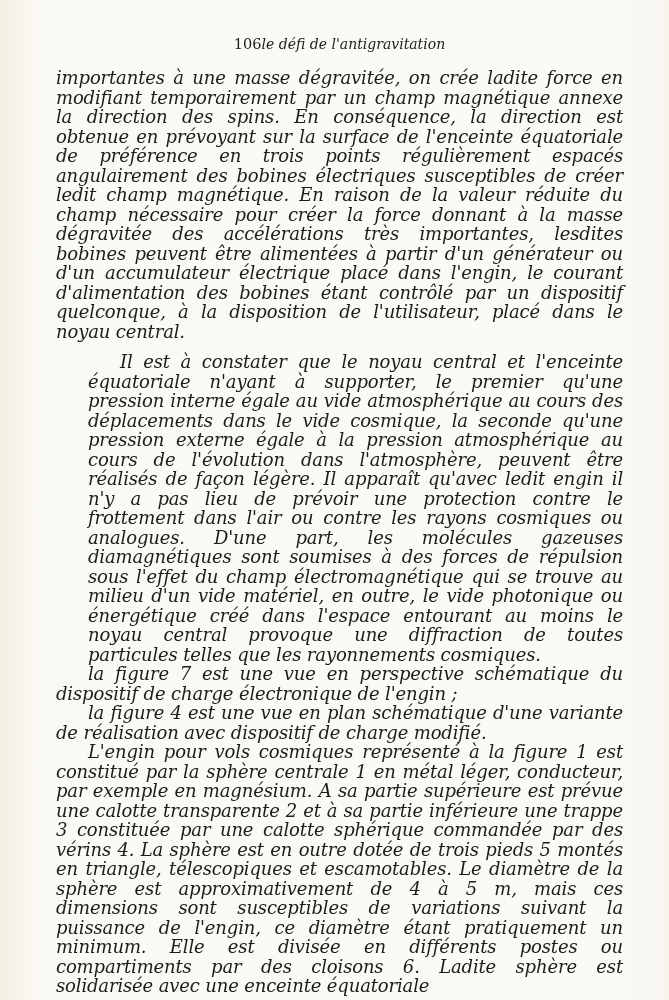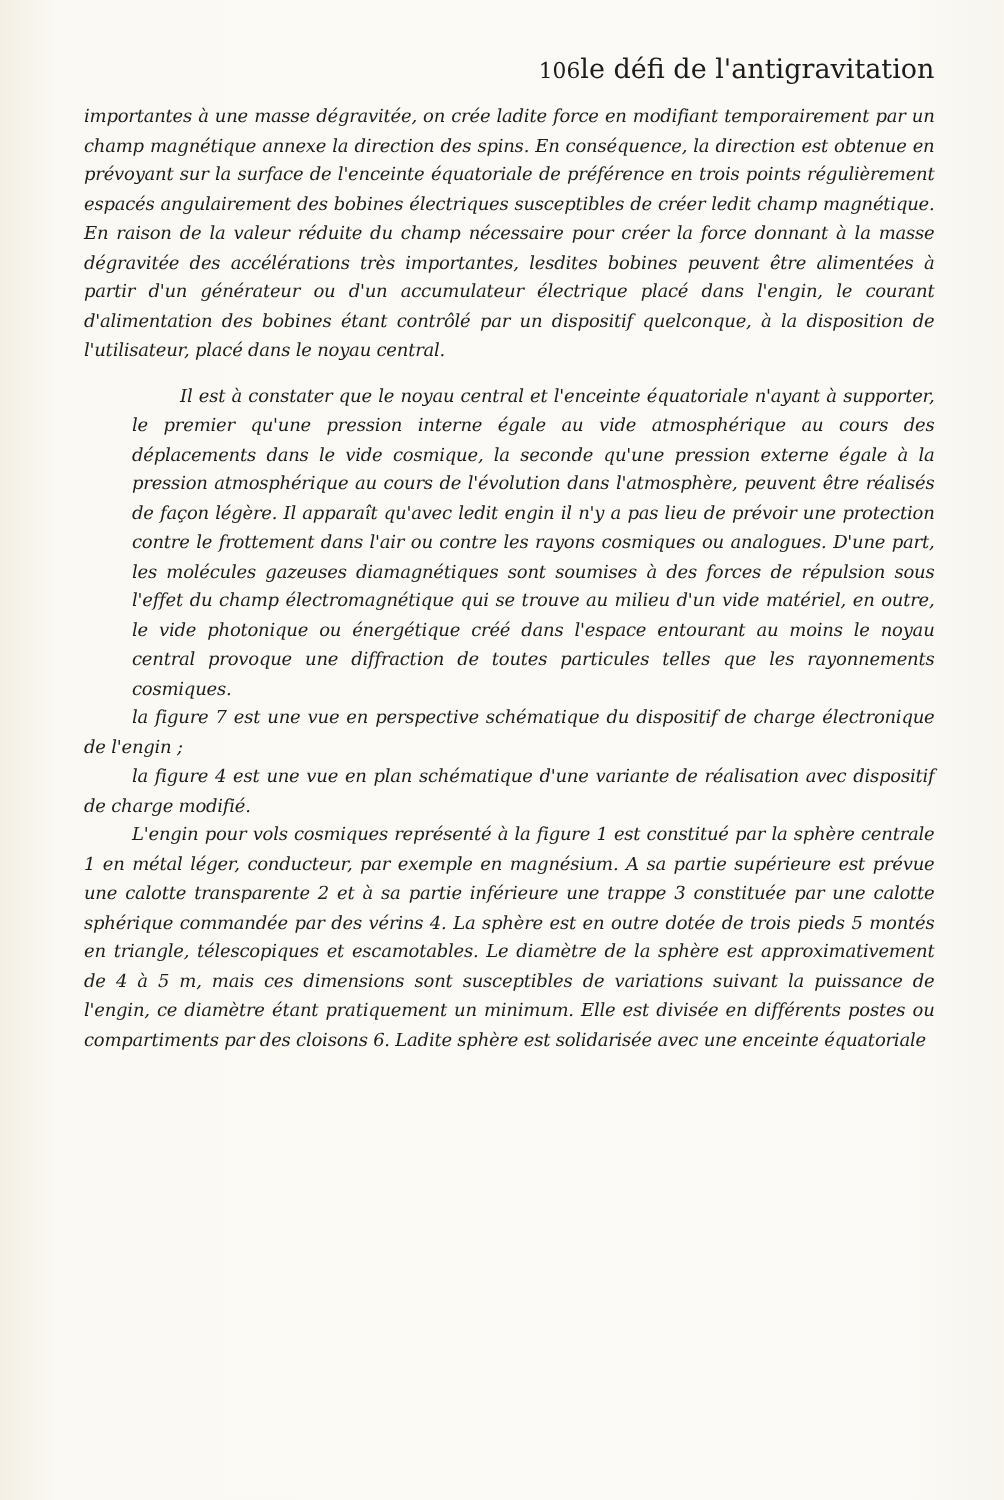--- a/index.html
+++ b/index.html
@@ -9,29 +9,29 @@
       background-image: linear-gradient(90deg, #f3efe3 0px, #fbf9f4 40px, #fbfaf6 600px, #f7f5ee 669px);
       font-family: "DejaVu Serif", "Liberation Serif", serif;
       color: #1c1c1c;
       position: relative;
     }
     .page {
       position: absolute; left: 56px; top: 0; width: 567px;
     }
     .header {
       position: absolute; top: 36px; left: 0; width: 567px;
-      display: flex; justify-content: flex-end; align-items: baseline;
+      display: flex; justify-content: center; align-items: baseline;
       font-size: 14.5px;
     }
     .page-number { font-style: normal; }
-    .running-title { font-size: 18px; }
+    .running-title { font-style: italic; font-size: 14px; }
     .body {
       position: absolute; top: 68px; left: 0; width: 567px;
       font-style: italic;
-      font-size: 12px;
+      font-size: 18px;
       line-height: 19.5px;
       text-align: justify;
       letter-spacing: -0.15px;
     }
     .body p { margin: 0; }
     .body p.indent { text-indent: 32px; }
     .body p.gap { margin-top: 11px; margin-left: 32px; }
   </style>
 </head>
 <body>

